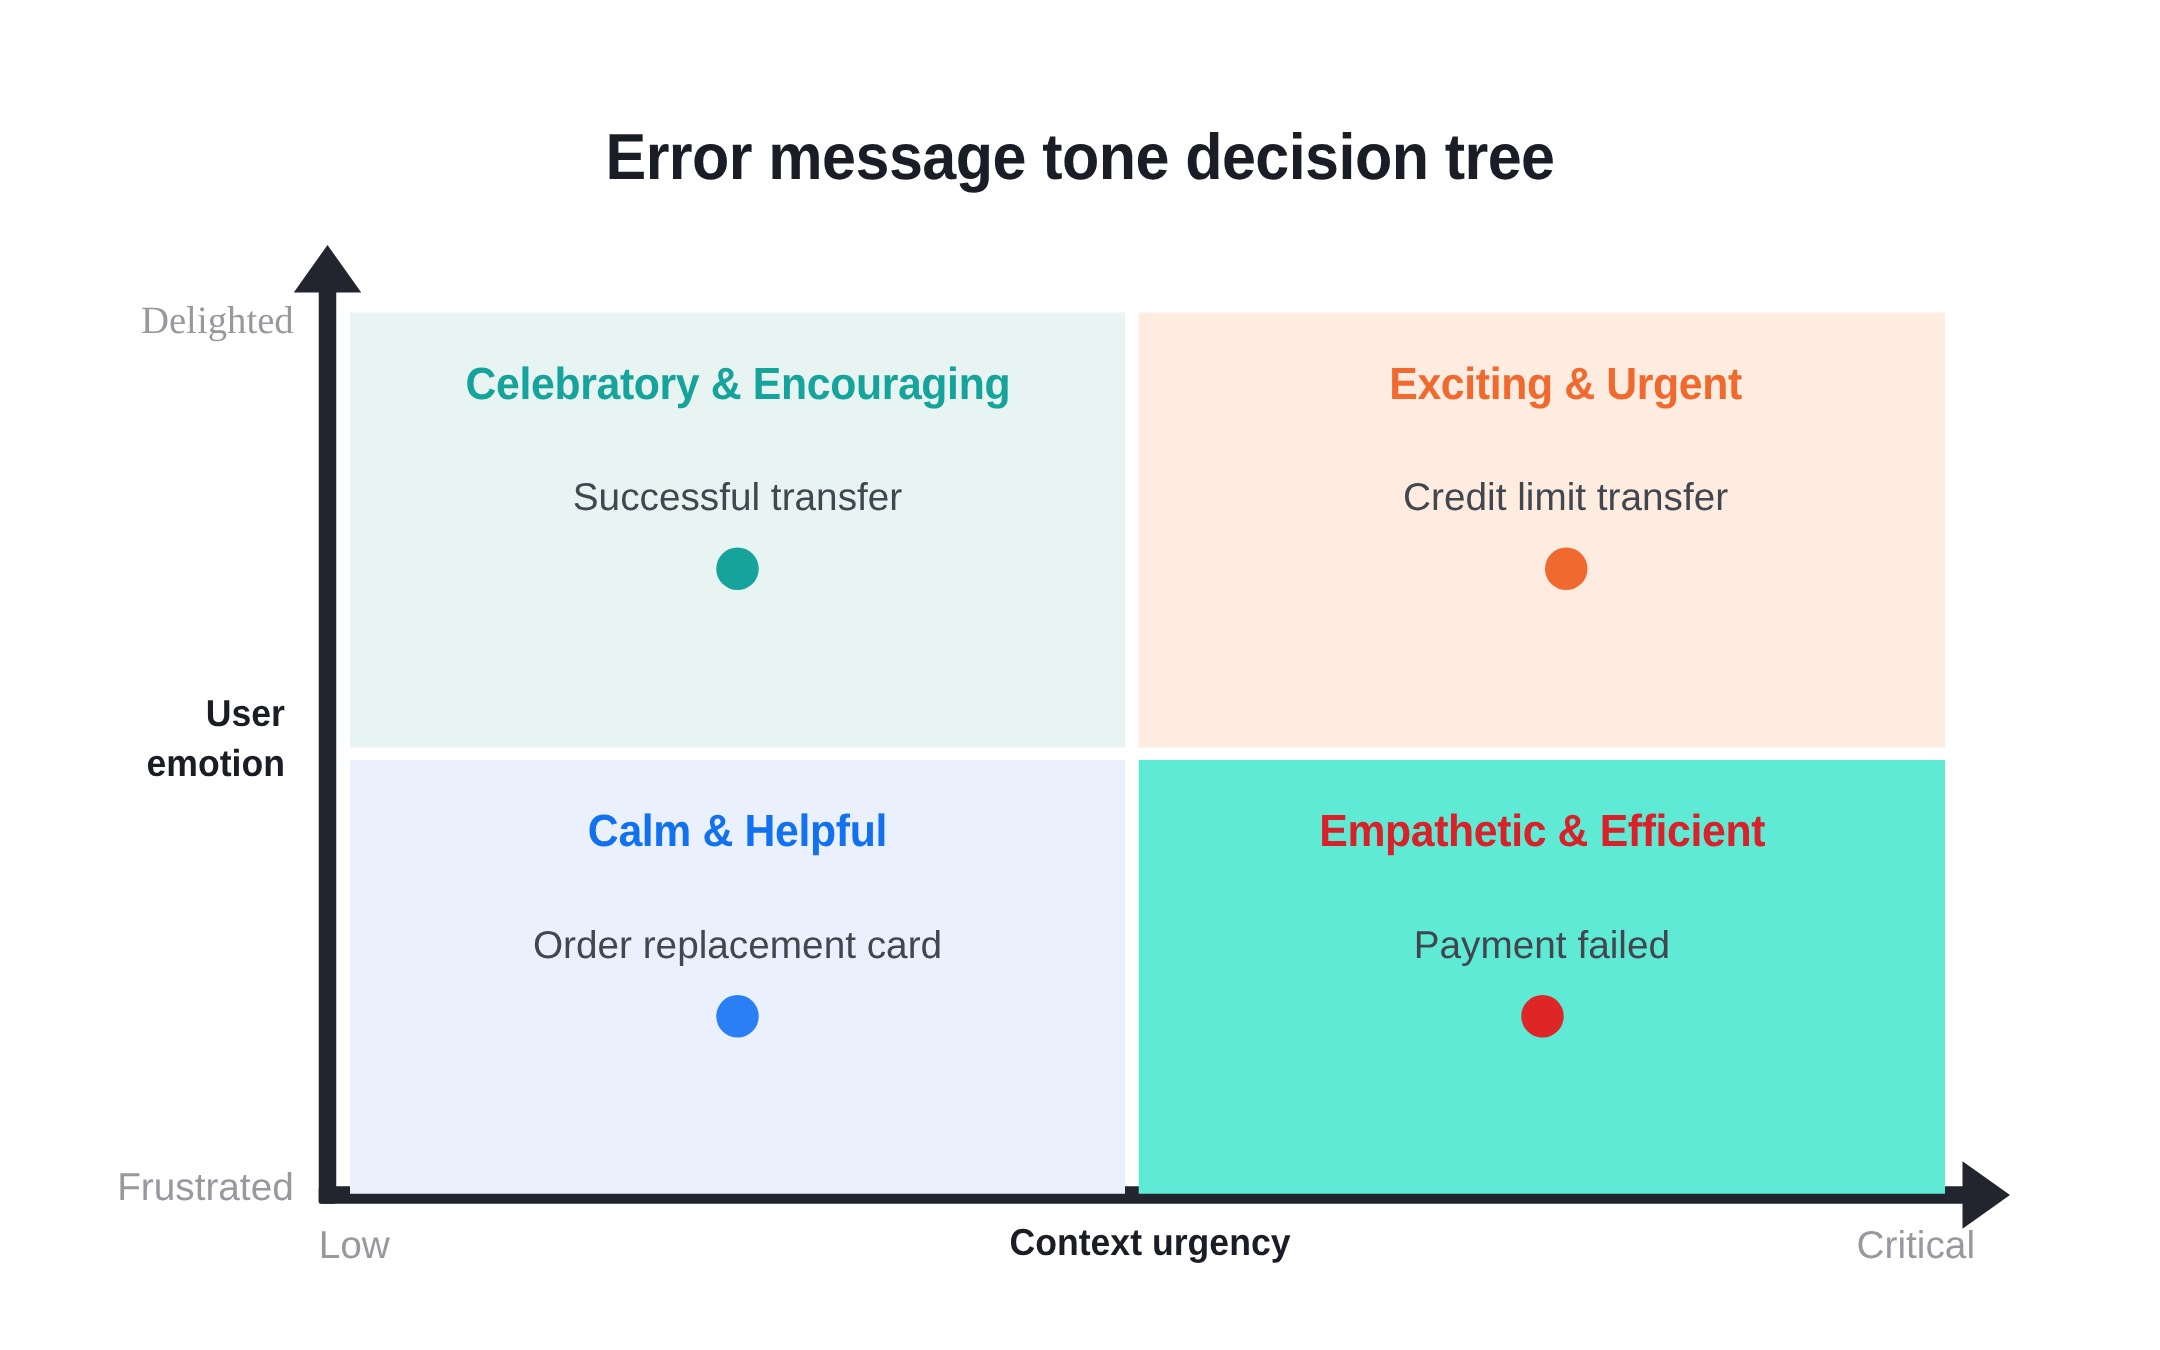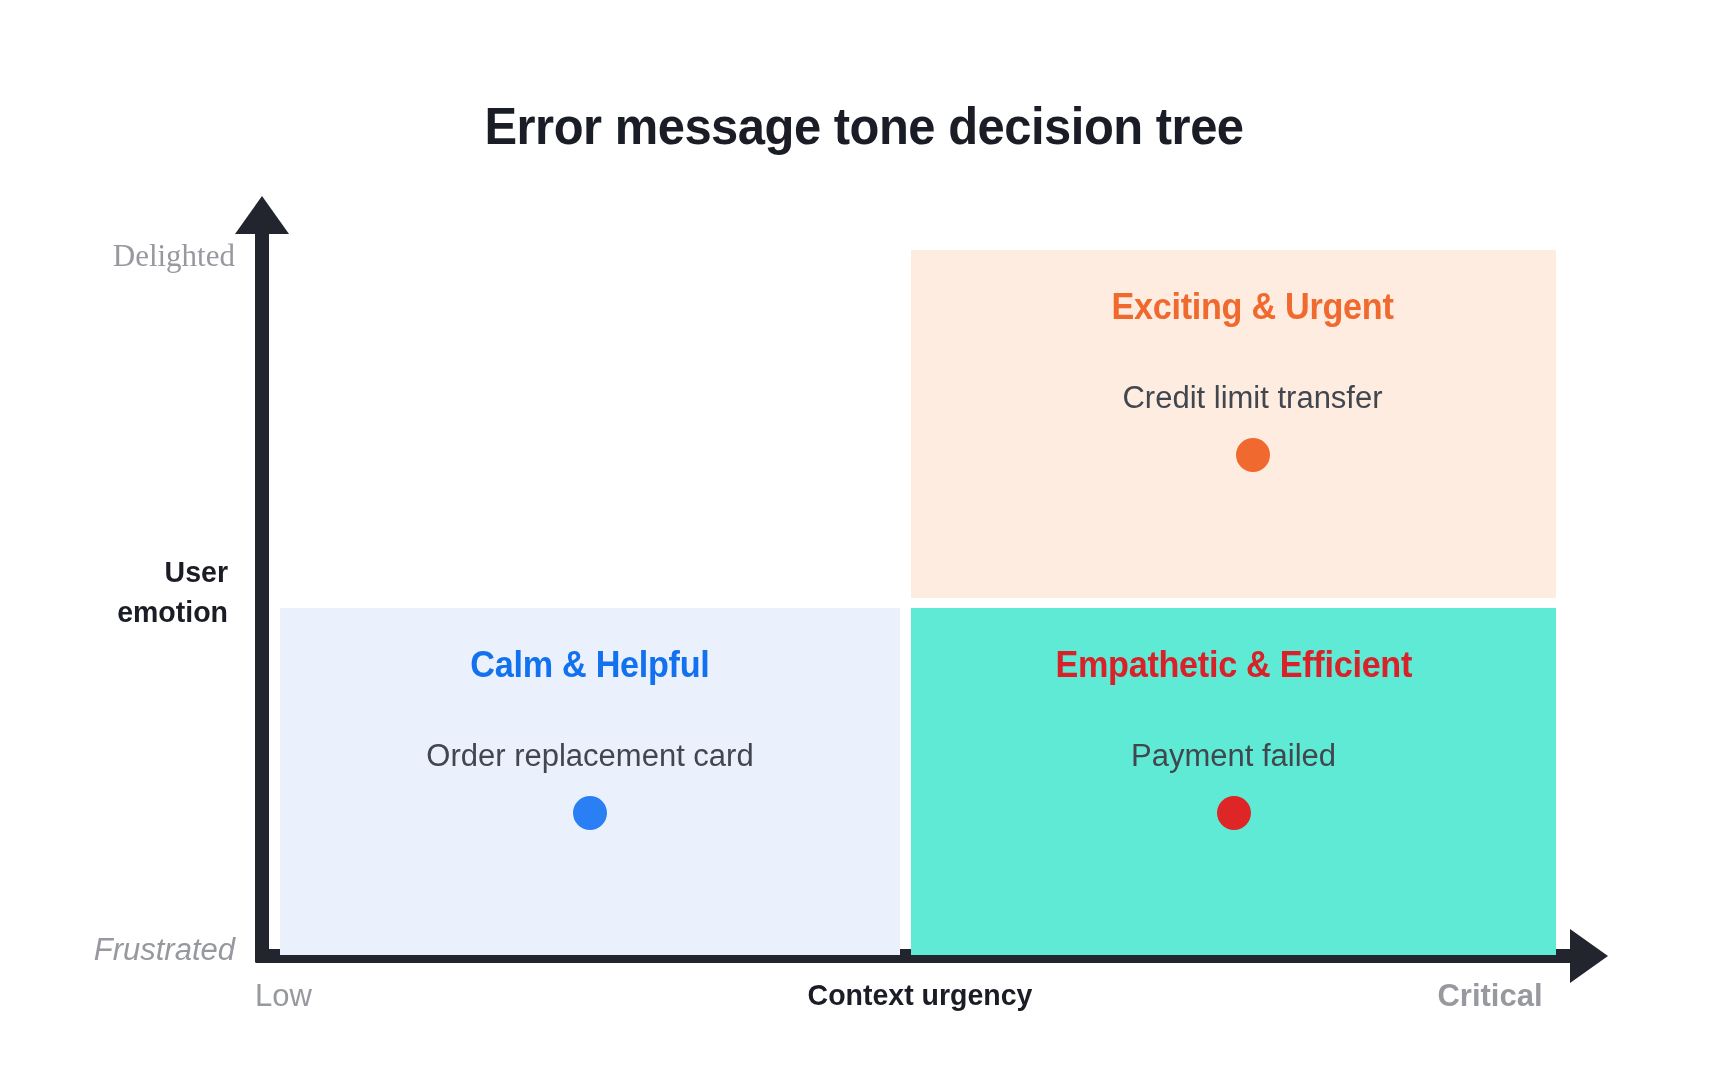--- a/index.html
+++ b/index.html
@@ -137,21 +137,20 @@
     color: #97999f;
     font-family: Liberation Serif, serif;
   }
   .ann-frustrated {
     left: 0;
     top: 932px;
     width: 235px;
     text-align: right;
     font-size: 31px;
     color: #97999f;
-    font-style: italic;
   }
   .ann-yaxis-title {
     left: 0;
     top: 552px;
     width: 228px;
     text-align: right;
     font-size: 30px;
     font-weight: bold;
     line-height: 40px;
     color: #1b1d26;
@@ -161,24 +160,23 @@
   .ann-low {
     left: 255px;
     top: 978px;
     font-size: 31px;
     color: #97999f;
   }
   .ann-critical {
     left: 1400px;
     top: 978px;
     width: 180px;
-    text-align: center;
-    font-size: 31px;
-    color: #97999f;
-    font-weight: bold;
+    text-align: right;
+    font-size: 31px;
+    color: #97999f;
   }
   .ann-xaxis-title {
     left: 255px;
     top: 978px;
     width: 1330px;
     text-align: center;
     font-size: 30px;
     font-weight: bold;
     color: #1b1d26;
     transform: scaleX(0.95);
@@ -189,20 +187,27 @@
 
 <div id="stage" style="background: rgb(255, 255, 255);">
 
   <div class="chart-title">Error message tone decision tree</div>
 
   <div class="axis-y-line" style="background: rgb(34, 36, 46);"></div>
   <div class="axis-y-arrow" style="border-bottom-color: rgb(34, 36, 46);"></div>
   <div class="axis-x-line" style="background: rgb(34, 36, 46);"></div>
   <div class="axis-x-arrow" style="border-left-color: rgb(34, 36, 46);"></div>
 
+  <div class="quad quad-tl" id="q0" style="background: rgb(231, 244, 241);">
+    <div class="quad-inner">
+      <div class="quad-label" style="color: rgb(22, 163, 155);">Celebratory &amp; Encouraging</div>
+      <div class="quad-example">Successful transfer</div>
+      <div class="quad-dot" style="background: rgb(22, 163, 155);"></div>
+    </div>
+  </div>
 
   <div class="quad quad-tr" id="q1" style="background: rgb(253, 236, 223); padding-left: 38px;">
     <div class="quad-inner">
       <div class="quad-label" style="color: rgb(240, 105, 46);">Exciting &amp; Urgent</div>
       <div class="quad-example">Credit limit transfer</div>
       <div class="quad-dot" style="background: rgb(240, 105, 46);"></div>
     </div>
   </div>
 
   <div class="quad quad-bl" id="q2" style="background: rgb(234, 241, 252);">

